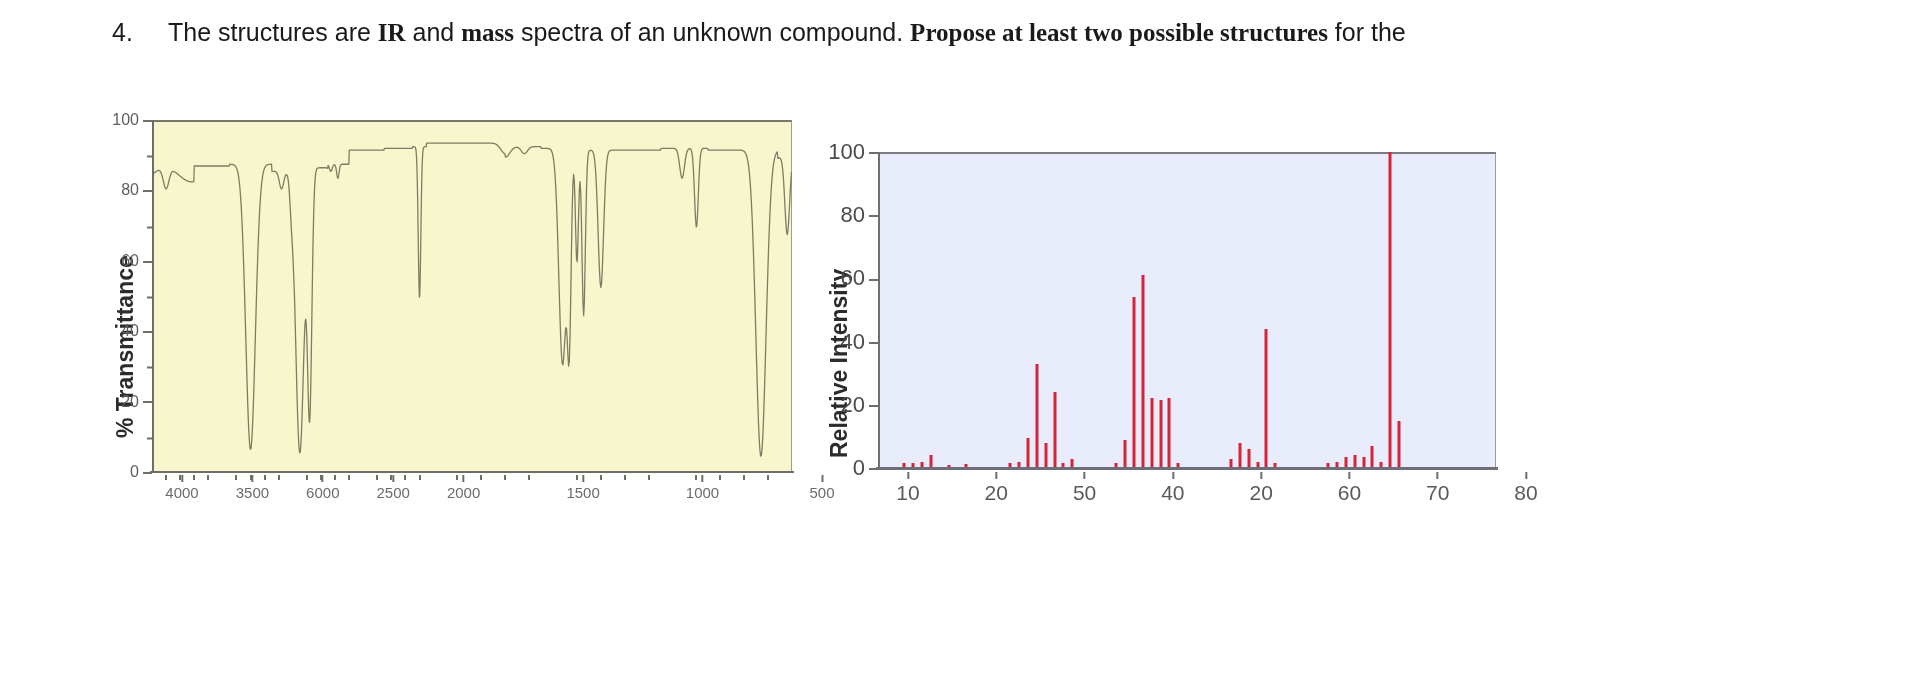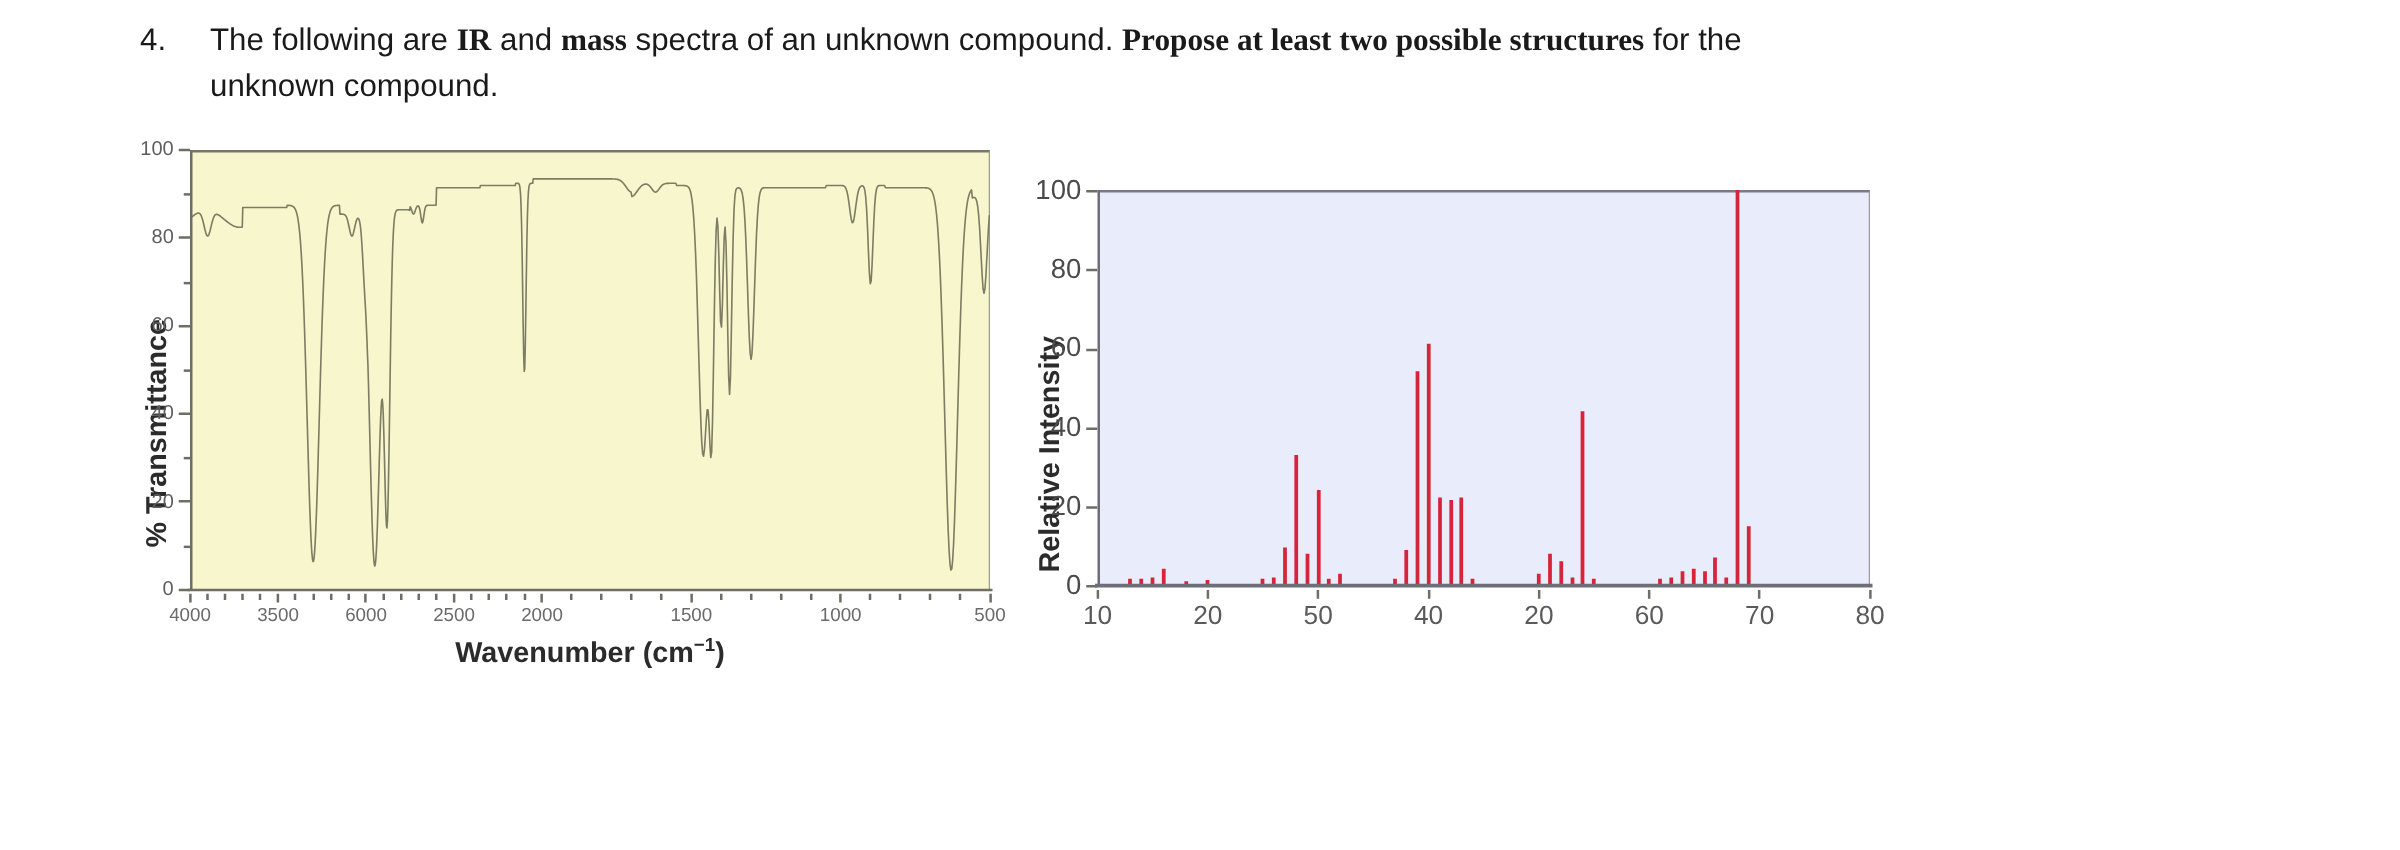--- a/index.html
+++ b/index.html
@@ -161,20 +161,21 @@
   #ir-xtitle sup { font-size: 15px; }
 
   
   .xtick {
     position: absolute;
     transform: translateX(-50%);
     font-size: 15px;
     color: #6b6b6b;
     white-space: nowrap;
     text-align: center;
+    margin-left: 30px;
   }
   .xtick-ms { font-size: 21px; color: #5a5a5a; }
   .tick-v {
     width: 2px;
     height: 7px;
     background: #6e6e64;
     margin: 0 auto 2px auto;
   }
   .minortick {
     position: absolute;
@@ -194,22 +195,21 @@
   }
 
   svg { display: block; }
 </style>
 </head>
 <body>
 
 <div id="question-block">
   <div class="q-row">
     <div class="q-number">4.</div>
-    <div class="q-text"><span>The following are </span><b>IR</b><span> and </span><b>mass</b><span> spectra of an unknown compound. </span><b>Propose at least two possible structures</b><span> for the</span>
-      <div>unknown compound.</div>
+    <div class="q-text"><span>The structures are </span><b>IR</b><span> and </span><b>mass</b><span> spectra of an unknown compound. </span><b>Propose at least two possible structures</b><span> for the</span>
     </div>
   </div>
 </div>
 
 <div class="figure" id="ir-figure">
 
   <div class="axis-title-y" id="ir-ytitle">% Transmittance</div>
 
   <div class="ylabels-ir" id="ir-ylabels">
       <div class="ytick ytick-major" style="top: 364px;"><span>0</span><span class="tickmark"></span></div>
@@ -265,21 +265,20 @@
       <div class="minortick" style="left: 466.96px; top: 367px;"></div>
       <div class="minortick" style="left: 490.853px; top: 367px;"></div>
       <div class="minortick" style="left: 514.747px; top: 367px;"></div>
       <div class="minortick" style="left: 538.64px; top: 367px;"></div>
       <div class="minortick" style="left: 586.427px; top: 367px;"></div>
       <div class="minortick" style="left: 610.32px; top: 367px;"></div>
       <div class="minortick" style="left: 634.213px; top: 367px;"></div>
       <div class="minortick" style="left: 658.107px; top: 367px;"></div>
     </div>
 
-  <div class="axis-title-x" id="ir-xtitle"><span>Wavenumber (cm</span><sup>−1</sup><span>)</span></div>
 </div>
 
 <div class="figure" id="ms-figure">
 
   <div class="axis-title-y" id="ms-ytitle">Relative Intensity</div>
 
   <div class="ylabels-ms" id="ms-ylabels">
       <div class="ytick ytick-major" style="top: 328px; font-size: 22px; color: rgb(74, 74, 74);"><span>0</span><span class="tickmark"></span></div>
       <div class="ytick ytick-major" style="top: 264.8px; font-size: 22px; color: rgb(74, 74, 74);"><span>20</span><span class="tickmark"></span></div>
       <div class="ytick ytick-major" style="top: 201.6px; font-size: 22px; color: rgb(74, 74, 74);"><span>40</span><span class="tickmark"></span></div>

